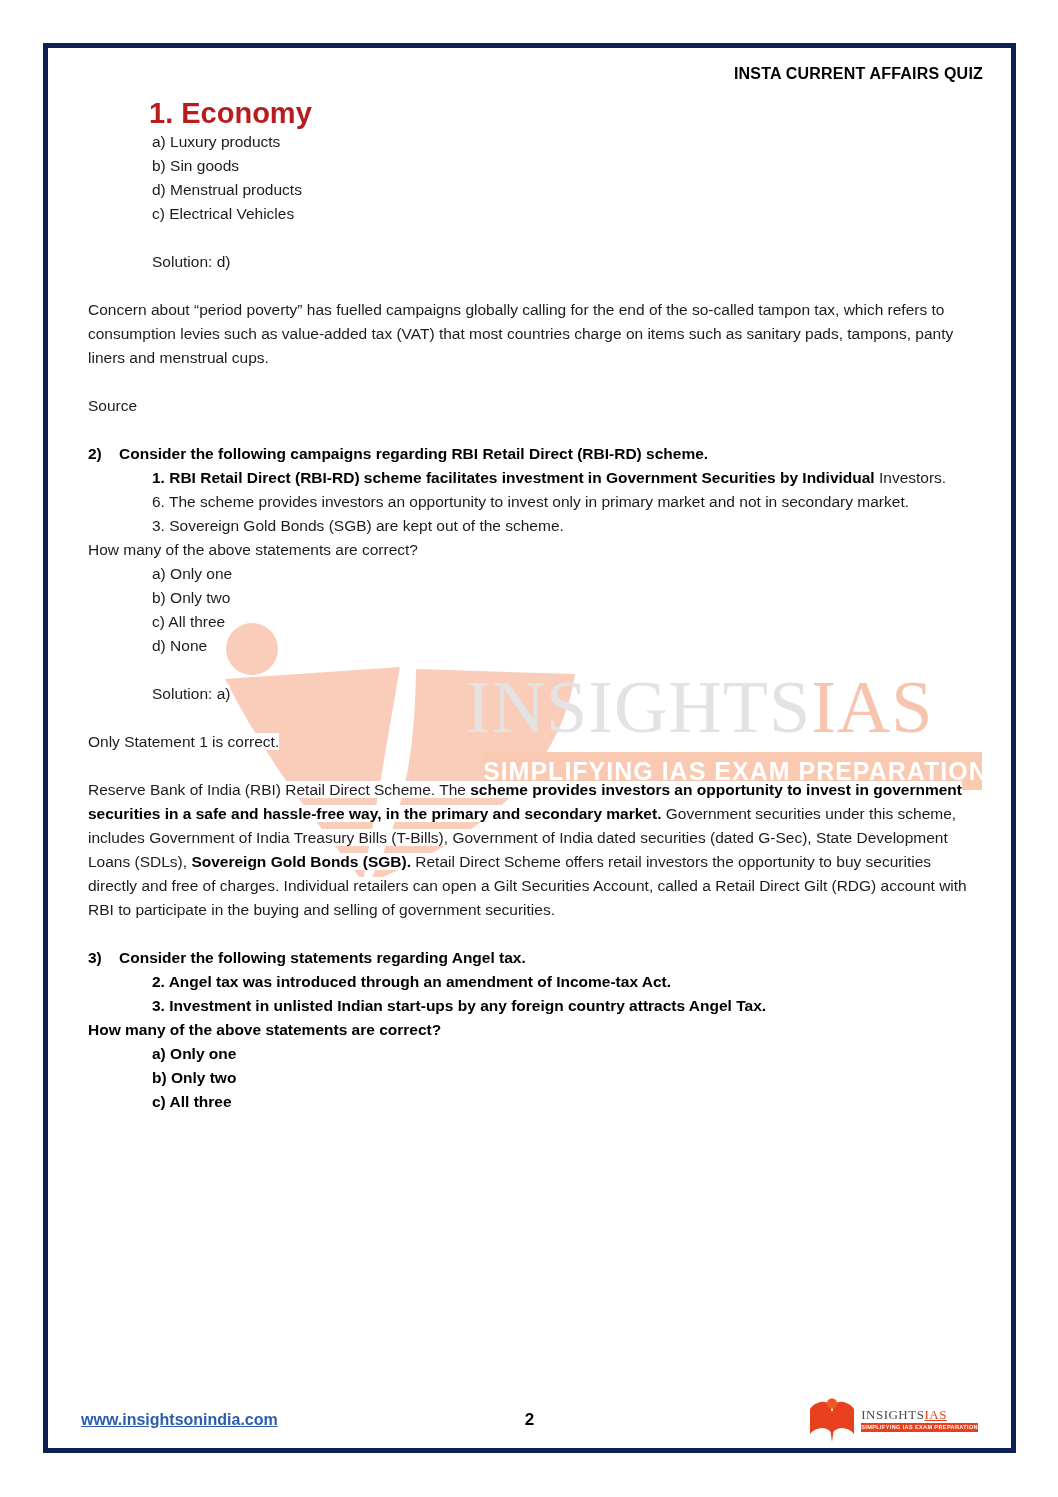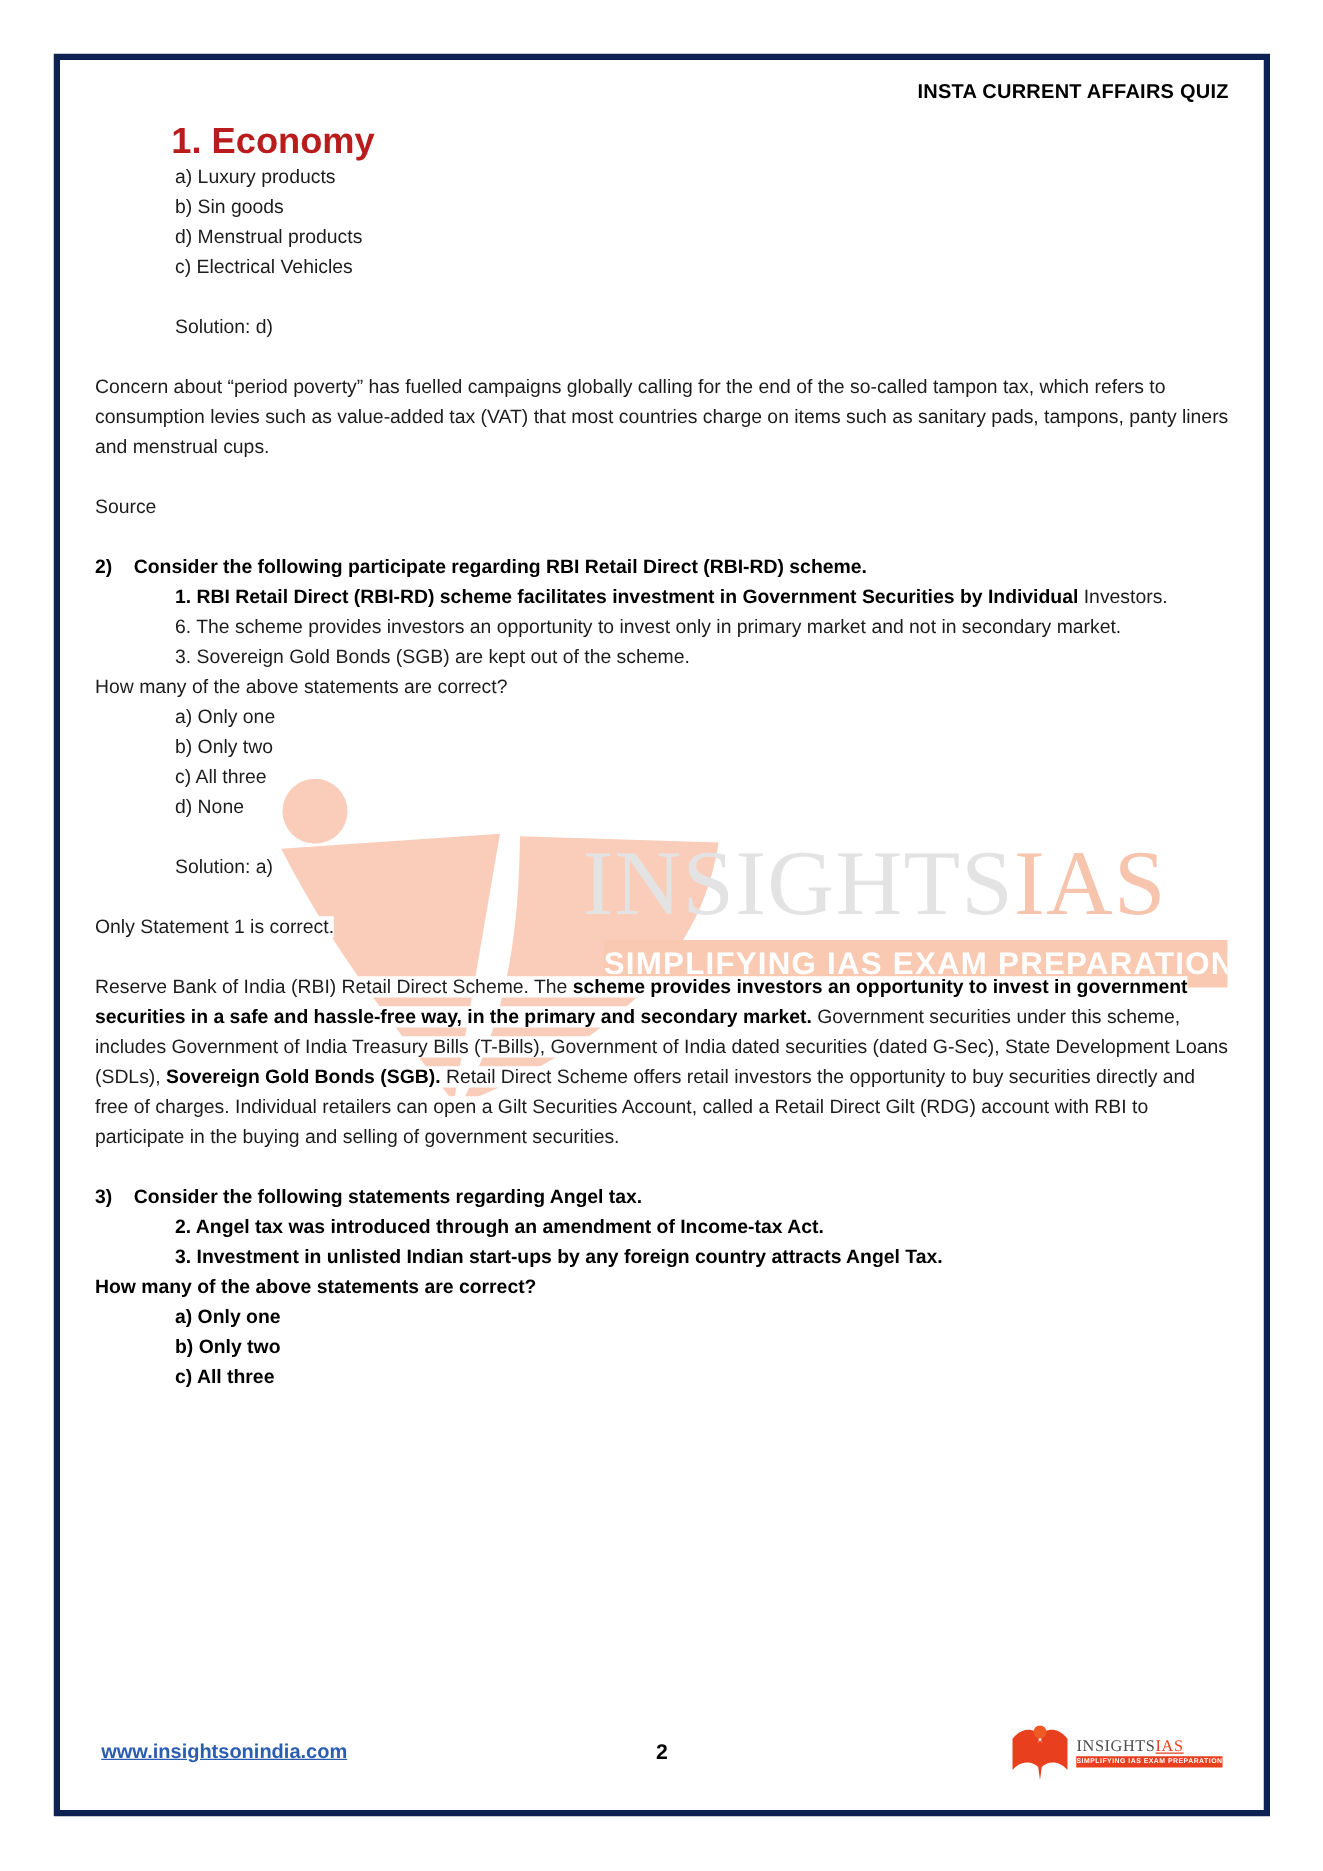--- a/index.html
+++ b/index.html
@@ -1,20 +1,20 @@
 <!DOCTYPE html>
 <html><head>
 <meta charset="utf-8">
 <style>
   html,body{margin:0;padding:0;background:#fff;}
   body{width:1058px;height:1497px;overflow:hidden;position:relative;
        font-family:"Liberation Sans",sans-serif;font-size:15.5px;line-height:24px;color:#1c1c1c;}
   .page{position:absolute;left:43px;top:43px;width:973px;height:1410px;
         border:5px solid #0d2152;box-sizing:border-box;background:#fff;}
-  .content{position:relative;z-index:1;padding:14px 28px 0 28px;}
+  .content{position:relative;z-index:1;padding:14px 28px 0 40px;}
   p{margin:0;}
   .b{font-weight:700;color:#000;}
   .hl{background:#fff;}
   .gap{margin-top:24px;}
   .doc-header{text-align:right;font-weight:700;font-size:16px;color:#000;letter-spacing:.2px;}
   .title{font-size:29px;line-height:34px;font-weight:700;color:#b91c1c;margin:10px 0 0 61px;}
   .qhead{margin-top:28px;}
   .qhead .qnum{display:inline-block;width:31px;font-weight:700;color:#000;}
   .opt{margin-left:64px;}
   .stmt{text-indent:64px;}
@@ -25,21 +25,21 @@
   .wm-head{position:absolute;left:178px;top:575px;width:52px;height:52px;border-radius:50%;background:#f9cdba;}
   .wm-wings{position:absolute;left:174px;top:617px;}
   .wm-name{position:absolute;left:418px;top:622px;white-space:nowrap;
            font-family:"Liberation Serif",serif;font-size:74px;line-height:74px;letter-spacing:1px;}
   .wm-name .g{color:#e3e3e3;}
   .wm-name .p{color:#f7c4ad;}
   .wm-banner{position:absolute;left:435px;top:704px;width:499px;height:38px;background:#f9c9b2;
              color:#fff;font-size:25px;font-weight:700;line-height:38px;text-align:center;letter-spacing:1px;
              font-family:"Liberation Sans",sans-serif;white-space:nowrap;overflow:hidden;}
   
-  .footer{position:absolute;left:33px;right:33px;bottom:23px;display:flex;align-items:center;z-index:2;}
+  .footer{position:absolute;left:33px;right:33px;bottom:5px;display:flex;align-items:center;z-index:2;}
   .footer>div{flex:1;}
   .f-left a{color:#2a5caf;font-weight:700;font-size:16px;text-decoration:underline;}
   .f-center{text-align:center;font-weight:700;font-size:17px;color:#000;}
   .f-right{display:flex;justify-content:flex-end;}
   .logo{display:flex;align-items:center;gap:5px;}
   .lt{font-family:"Liberation Serif",serif;font-size:13px;line-height:14px;letter-spacing:.5px;white-space:nowrap;}
   .lt .g{color:#4d4d4d;}
   .lt .r{color:#e8401e;text-decoration:underline;}
   .lb{margin-top:1px;background:#e8401e;color:#fff;font-size:5.5px;font-weight:700;height:9px;line-height:9px;
       text-align:center;letter-spacing:.4px;white-space:nowrap;overflow:hidden;}
@@ -65,21 +65,21 @@
 
     <p class="opt"><span class="hl">a) Luxury products</span></p>
     <p class="opt"><span class="hl">b) Sin goods</span></p>
     <p class="opt"><span class="hl">d) Menstrual products</span></p>
     <p class="opt"><span class="hl">c) Electrical Vehicles</span></p>
     <p class="opt gap"><span class="hl">Solution: d)</span></p>
 
     <p class="para gap"><span class="hl">Concern about “period poverty” has fuelled campaigns globally calling for the end of the so-called tampon tax, which refers to consumption levies such as value-added tax (VAT) that most countries charge on items such as sanitary pads, tampons, panty liners and menstrual cups.</span></p>
     <p class="para gap"><span class="hl">Source</span></p>
 
-    <p class="qhead b gap" style="margin-top:24px;"><span class="qnum hl">2)</span><span class="hl">Consider the following participate regarding RBI Retail Direct (RBI-RD) scheme.</span></p>
+    <p class="qhead b gap" style="margin-top:24px;"><span class="qnum hl">2)</span><span class="hl">Consider the following campaigns regarding RBI Retail Direct (RBI-RD) scheme.</span></p>
     <p class="stmt"><span class="hl b">1. RBI Retail Direct (RBI-RD) scheme facilitates investment in Government Securities by Individual </span><span class="hl">Investors.</span></p>
     <p class="stmt"><span class="hl">6. The scheme provides investors an opportunity to invest only in primary market and not in secondary market.</span></p>
     <p class="stmt"><span class="hl">3. Sovereign Gold Bonds (SGB) are kept out of the scheme.</span></p>
     <p class="para"><span class="hl">How many of the above statements are correct?</span></p>
     <p class="opt"><span class="hl">a) Only one</span></p>
     <p class="opt"><span class="hl">b) Only two</span></p>
     <p class="opt"><span class="hl">c) All three</span></p>
     <p class="opt"><span class="hl">d) None</span></p>
     <p class="opt gap"><span class="hl">Solution: a)</span></p>
 

